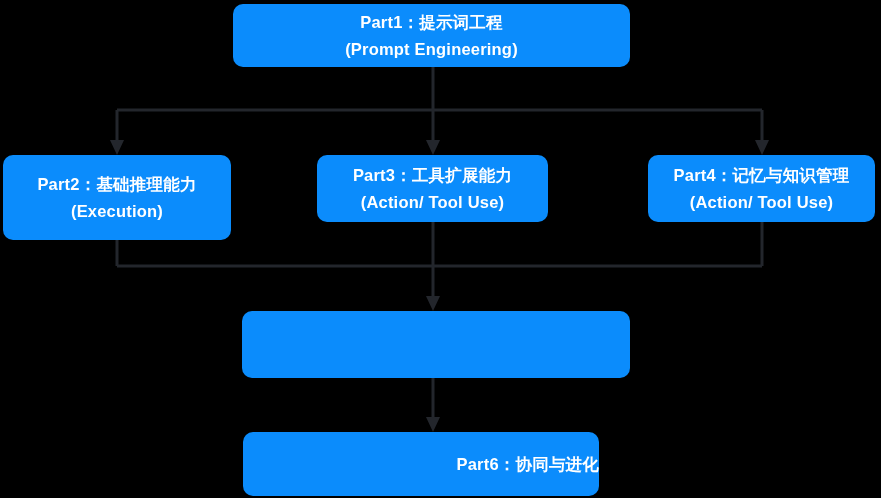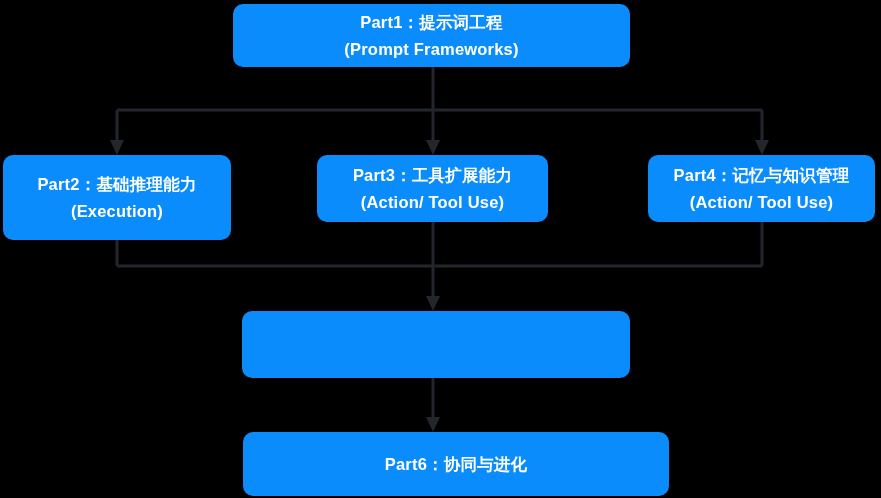--- a/index.html
+++ b/index.html
@@ -34,21 +34,21 @@
     line-height: 27px;
     letter-spacing: 0.2px;
   }
   .node .title, .node .subtitle { white-space: nowrap; }
   
   #n-part1 { left: 233px; top: 4px;   width: 397px; height: 63px; }
   #n-part2 { left: 3px;   top: 155px; width: 228px; height: 85px; }
   #n-part3 { left: 317px; top: 155px; width: 231px; height: 67px; align-items: center; }
   #n-part4 { left: 648px; top: 155px; width: 227px; height: 67px; justify-content: center; }
   #n-part5 { left: 242px; top: 311px; width: 388px; height: 67px; }
-  #n-part6 { left: 243px; top: 432px; width: 426px; height: 64px; }
+  #n-part6 { left: 243px; top: 432px; width: 356px; height: 64px; align-items: flex-end; }
 </style>
 </head>
 <body>
 
 <div class="canvas">
 
   <svg class="edges" width="881" height="498" viewBox="0 0 881 498" aria-hidden="true">
     <g class="edge-stroke" fill="none" stroke-width="3" stroke="#23262c">
 
       <path d="M433,67 V110"></path>
@@ -72,21 +72,21 @@
       <polygon points="110,140 124,140 117,155"></polygon>
       <polygon points="426,140 440,140 433,155"></polygon>
       <polygon points="755,140 769,140 762,155"></polygon>
       <polygon points="426,296 440,296 433,311"></polygon>
       <polygon points="426,417 440,417 433,432"></polygon>
     </g>
   </svg>
 
   <div class="node" id="n-part1">
     <div class="title">Part1：提示词工程</div>
-    <div class="subtitle">(Prompt Frameworks)</div>
+    <div class="subtitle">(Prompt Engineering)</div>
   </div>
 
   <div class="node" id="n-part2">
     <div class="title">Part2：基础推理能力</div>
     <div class="subtitle">(Execution)</div>
   </div>
 
   <div class="node" id="n-part3">
     <div class="title">Part3：工具扩展能力</div>
     <div class="subtitle">(Action/ Tool Use)</div>

